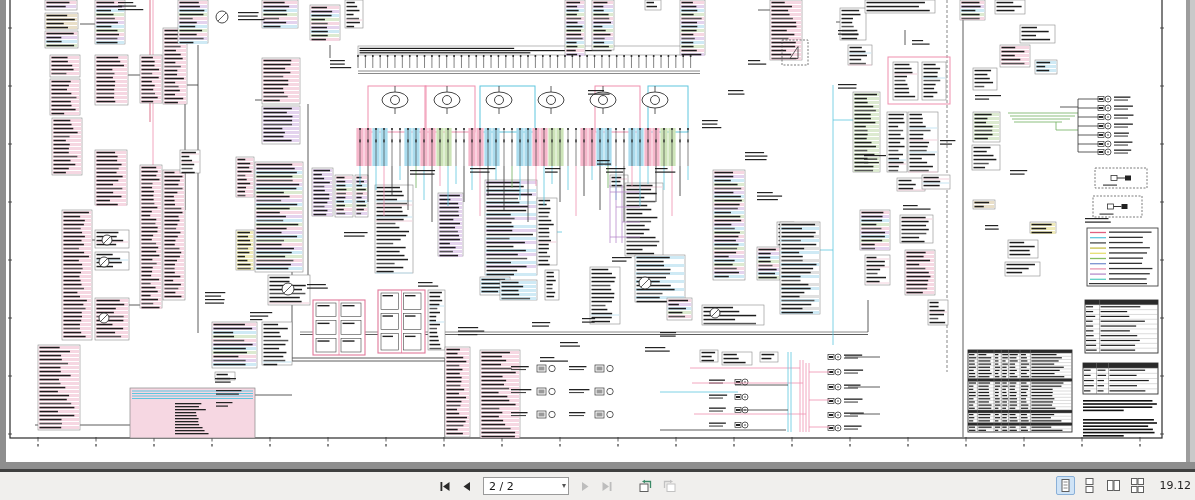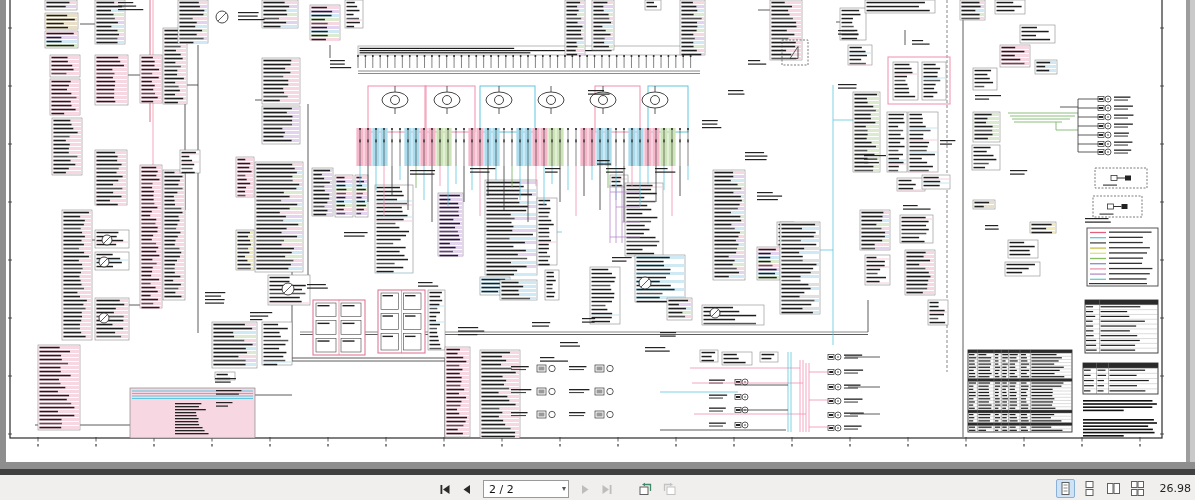--- a/index.html
+++ b/index.html
@@ -3,21 +3,21 @@
 <meta charset="utf-8">
 <style>
   html,body{margin:0;padding:0}
   body{width:1195px;height:500px;position:relative;overflow:hidden;
        background:#8e8e8e;font-family:"DejaVu Sans",sans-serif}
   .page{position:absolute;left:6px;top:0;width:1180px;height:462px;background:#fff}
   #schem{position:absolute;left:0;top:0}
   .rightstrip{position:absolute;right:0;top:0;width:9px;height:462px;background:#9d9d9d}
   .rightstrip .inner{position:absolute;right:0;top:0;width:5px;height:462px;background:#c9c9c9}
   .toolbar{position:absolute;left:0;top:469px;width:1195px;height:31px;background:#f0efed;
-           border-top:6px solid #404040;box-sizing:border-box}
+           border-top:3px solid #404040;box-sizing:border-box}
   .nav{position:absolute;left:436px;top:5px;display:flex;align-items:center;gap:5px}
   .tbtn{border:none;background:transparent;padding:1px 2px;display:flex;align-items:center;cursor:default}
   .pagebox{position:relative;display:inline-flex;align-items:center;margin:0 3px}
   .pageinput{width:86px;height:18px;border:1px solid #9a9a9a;font-family:"DejaVu Sans",sans-serif;
              font-size:11px;padding:0 12px 0 5px;color:#111;background:#fff;box-sizing:border-box}
   .dd{position:absolute;right:3px;top:4px;font-size:8px;color:#555;line-height:10px}
   .sep{width:10px}
   .right{position:absolute;right:4px;top:4px;display:flex;align-items:center;gap:5px}
   .lbtn{border:1px solid transparent;background:transparent;padding:1px;display:flex;border-radius:2px;cursor:default}
   .lbtn.active{background:#cfe3f6;border-color:#8ab0d8}
@@ -2832,15 +2832,15 @@
         </svg>
     </button>
     <button class="lbtn">
       <svg width="15" height="15">
           <rect x="1.5" y="0.5" width="5.5" height="6" fill="#fff" stroke="#5f5f5f"></rect>
           <rect x="1.5" y="8.5" width="5.5" height="6" fill="#fff" stroke="#5f5f5f"></rect>
           <rect x="8" y="0.5" width="5.5" height="6" fill="#fff" stroke="#5f5f5f"></rect>
           <rect x="8" y="8.5" width="5.5" height="6" fill="#fff" stroke="#5f5f5f"></rect>
         </svg>
     </button>
-    <span class="zoom">26.98</span>
+    <span class="zoom">19.12</span>
   </div>
 </div>
 
 </body></html>

